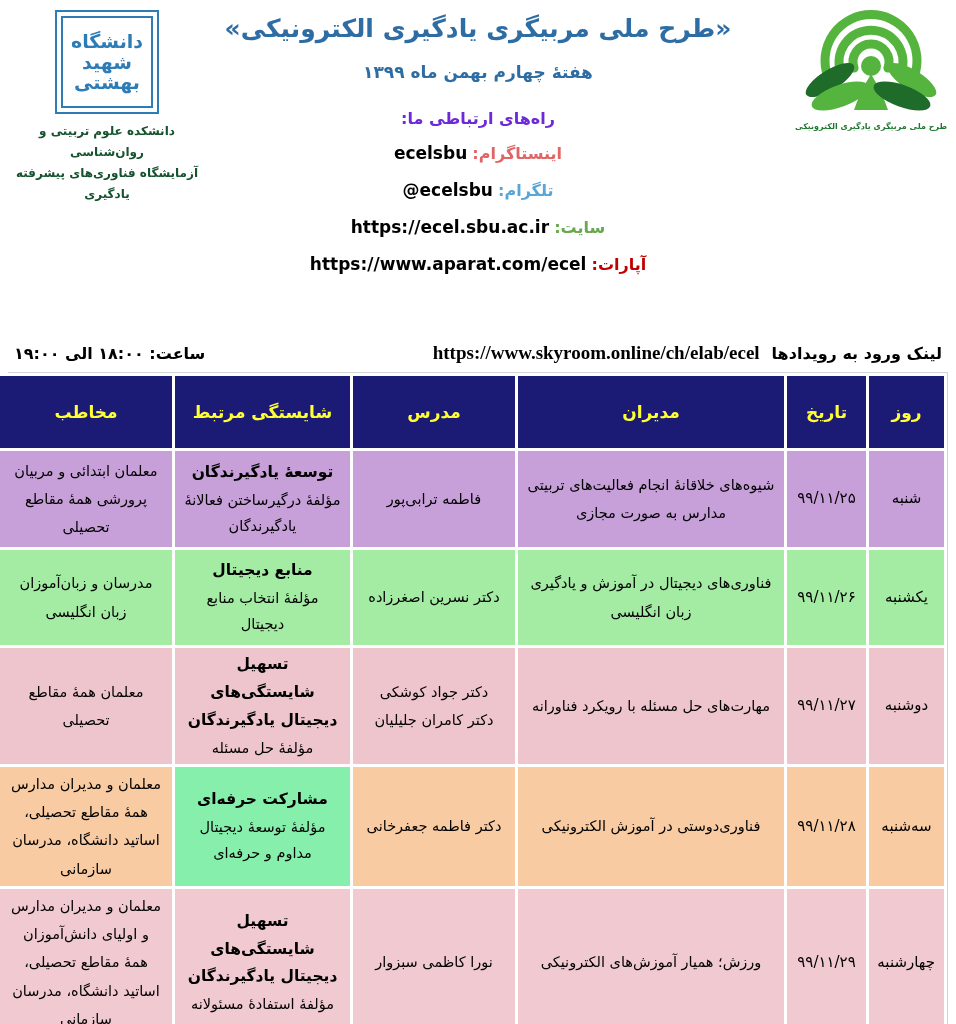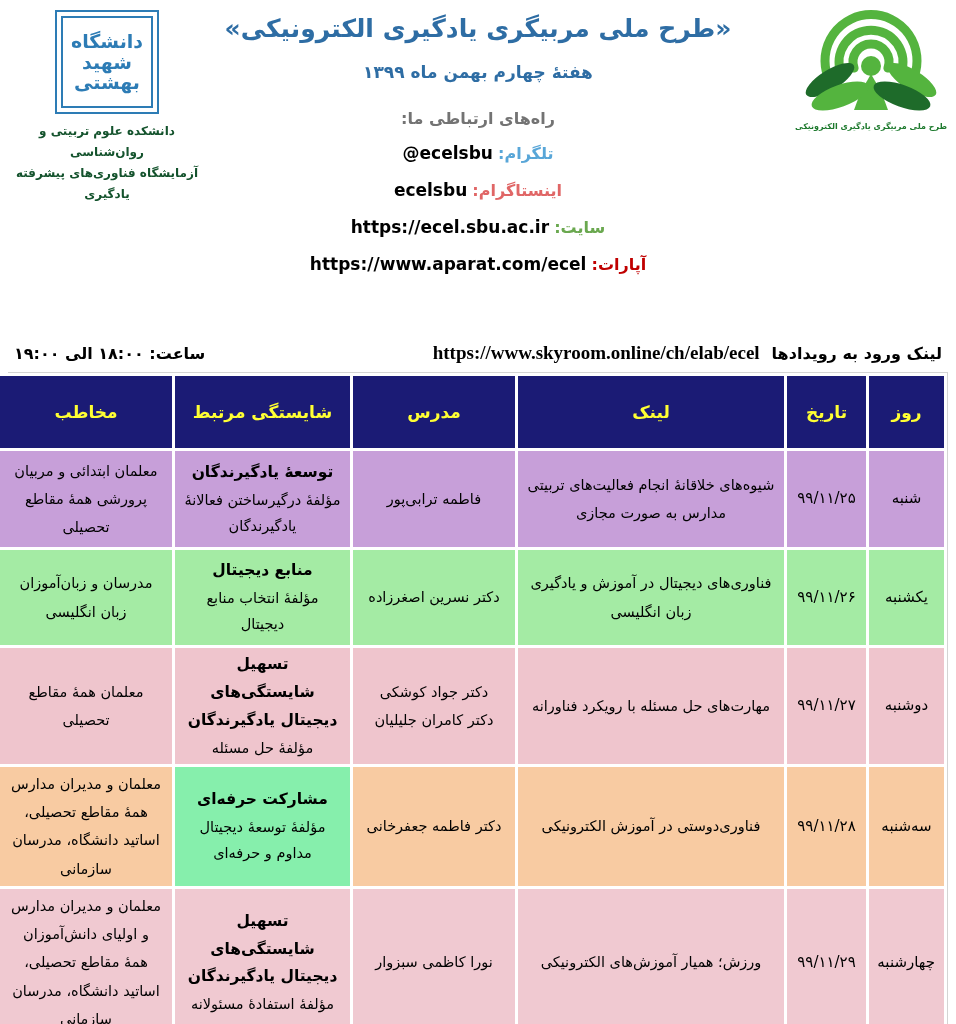--- a/index.html
+++ b/index.html
@@ -32,21 +32,21 @@
   .uni-captions { margin-top: 7px; font-weight: bold; font-size: 12px; line-height: 1.75; color: #14532d; }
 
   .ecel-block { position: absolute; right: 4px; top: 0; width: 162px; text-align: center; }
   .ecel-caption { font-size: 8px; font-weight: bold; color: #1e7a2e; margin-top: -4px; line-height: 1.2; }
 
   .title-block { text-align: center; padding-top: 14px; }
   .main-title { font-size: 25px; font-weight: bold; color: #2e6da4; }
   .subtitle { font-size: 17px; font-weight: bold; color: #2e6da4; margin-top: 19px; }
 
   .contacts { text-align: center; margin-top: 27px; }
-  .contacts-heading { font-size: 16px; font-weight: bold; color: #737373; }
+  .contacts-heading { font-size: 16px; font-weight: bold; color: #6d28d9; }
   .contact-line { margin-top: 14px; font-size: 16px; line-height: 1.35; }
   .contact-label { font-weight: bold; }
   .contact-value { font-weight: bold; color: #000; font-size: 17px; direction: ltr; unicode-bidi: embed; }
 
   
   .event-bar {
     display: flex; justify-content: space-between; align-items: baseline;
     margin: 24px 14px 8px 14px;
     font-weight: bold; font-size: 16px;
   }
@@ -120,26 +120,26 @@
 
   <div class="title-block">
     <div class="main-title">«طرح ملی مربیگری یادگیری الکترونیکی»</div>
     <div class="subtitle">هفتهٔ چهارم بهمن ماه ۱۳۹۹</div>
   </div>
 
   <div class="contacts">
     <div class="contacts-heading">راه‌های ارتباطی ما:</div>
 
     <div class="contact-line">
+      <span class="contact-label" style="color: rgb(224, 102, 102);">اینستاگرام:</span>
+      <span class="contact-value">ecelsbu</span>
+    </div>
+    <div class="contact-line">
       <span class="contact-label" style="color: rgb(88, 166, 216);">تلگرام:</span>
       <span class="contact-value">@ecelsbu</span>
-    </div>
-    <div class="contact-line">
-      <span class="contact-label" style="color: rgb(224, 102, 102);">اینستاگرام:</span>
-      <span class="contact-value">ecelsbu</span>
     </div>
     <div class="contact-line">
       <span class="contact-label" style="color: rgb(106, 168, 79);">سایت:</span>
       <span class="contact-value">https://ecel.sbu.ac.ir</span>
     </div>
     <div class="contact-line">
       <span class="contact-label" style="color: rgb(192, 0, 0);">آپارات:</span>
       <span class="contact-value">https://www.aparat.com/ecel</span>
     </div>
   </div>
@@ -160,21 +160,21 @@
         <col style="width:79px">
         <col style="width:266px">
     <col style="width:162px">
         <col style="width:175px">
         <col style="width:172px">
   </colgroup>
   <thead>
     <tr>
       <th style="background-color: rgb(27, 27, 117);">روز</th>
       <th style="background-color: rgb(27, 27, 117);">تاریخ</th>
-      <th style="background-color: rgb(27, 27, 117);">لینک</th>
+      <th style="background-color: rgb(27, 27, 117);">مدیران</th>
       <th style="background-color: rgb(27, 27, 117);">مدرس</th>
       <th style="background-color: rgb(27, 27, 117);">شایستگی مرتبط</th>
       <th style="background-color: rgb(27, 27, 117);">مخاطب</th>
     </tr>
   </thead>
   <tbody>
     <tr class="r1">
       <td class="cell-day" style="background-color: rgb(199, 159, 217);">شنبه</td>
       <td class="cell-date" style="background-color: rgb(199, 159, 217);">۹۹/۱۱/۲۵</td>
       <td style="background-color: rgb(199, 159, 217);">شیوه‌های خلاقانهٔ انجام فعالیت‌های تربیتی مدارس به صورت مجازی</td>

